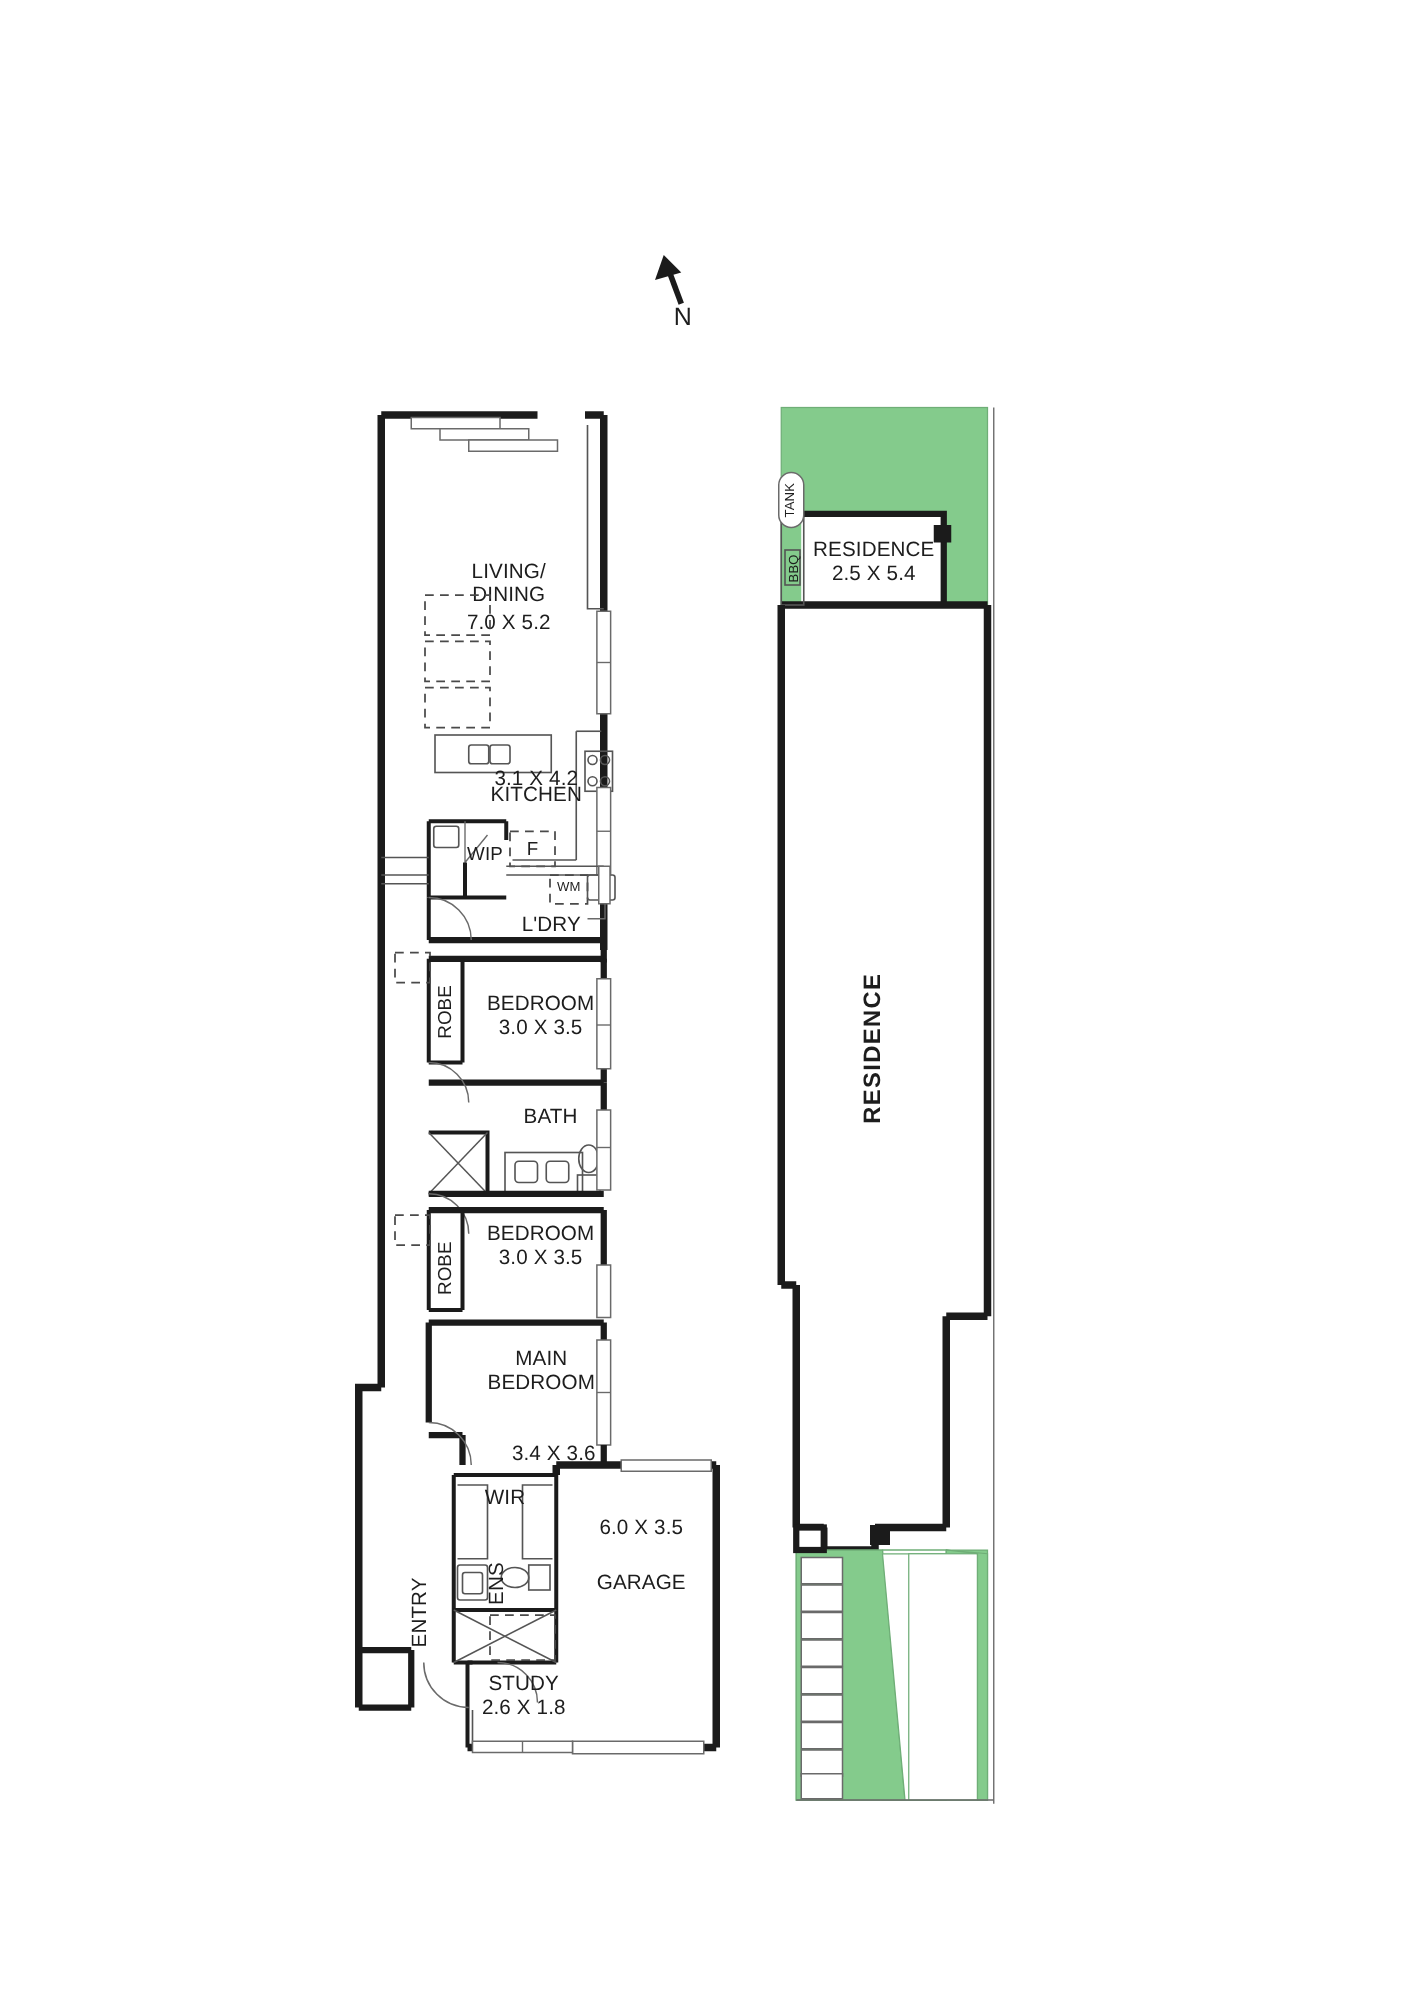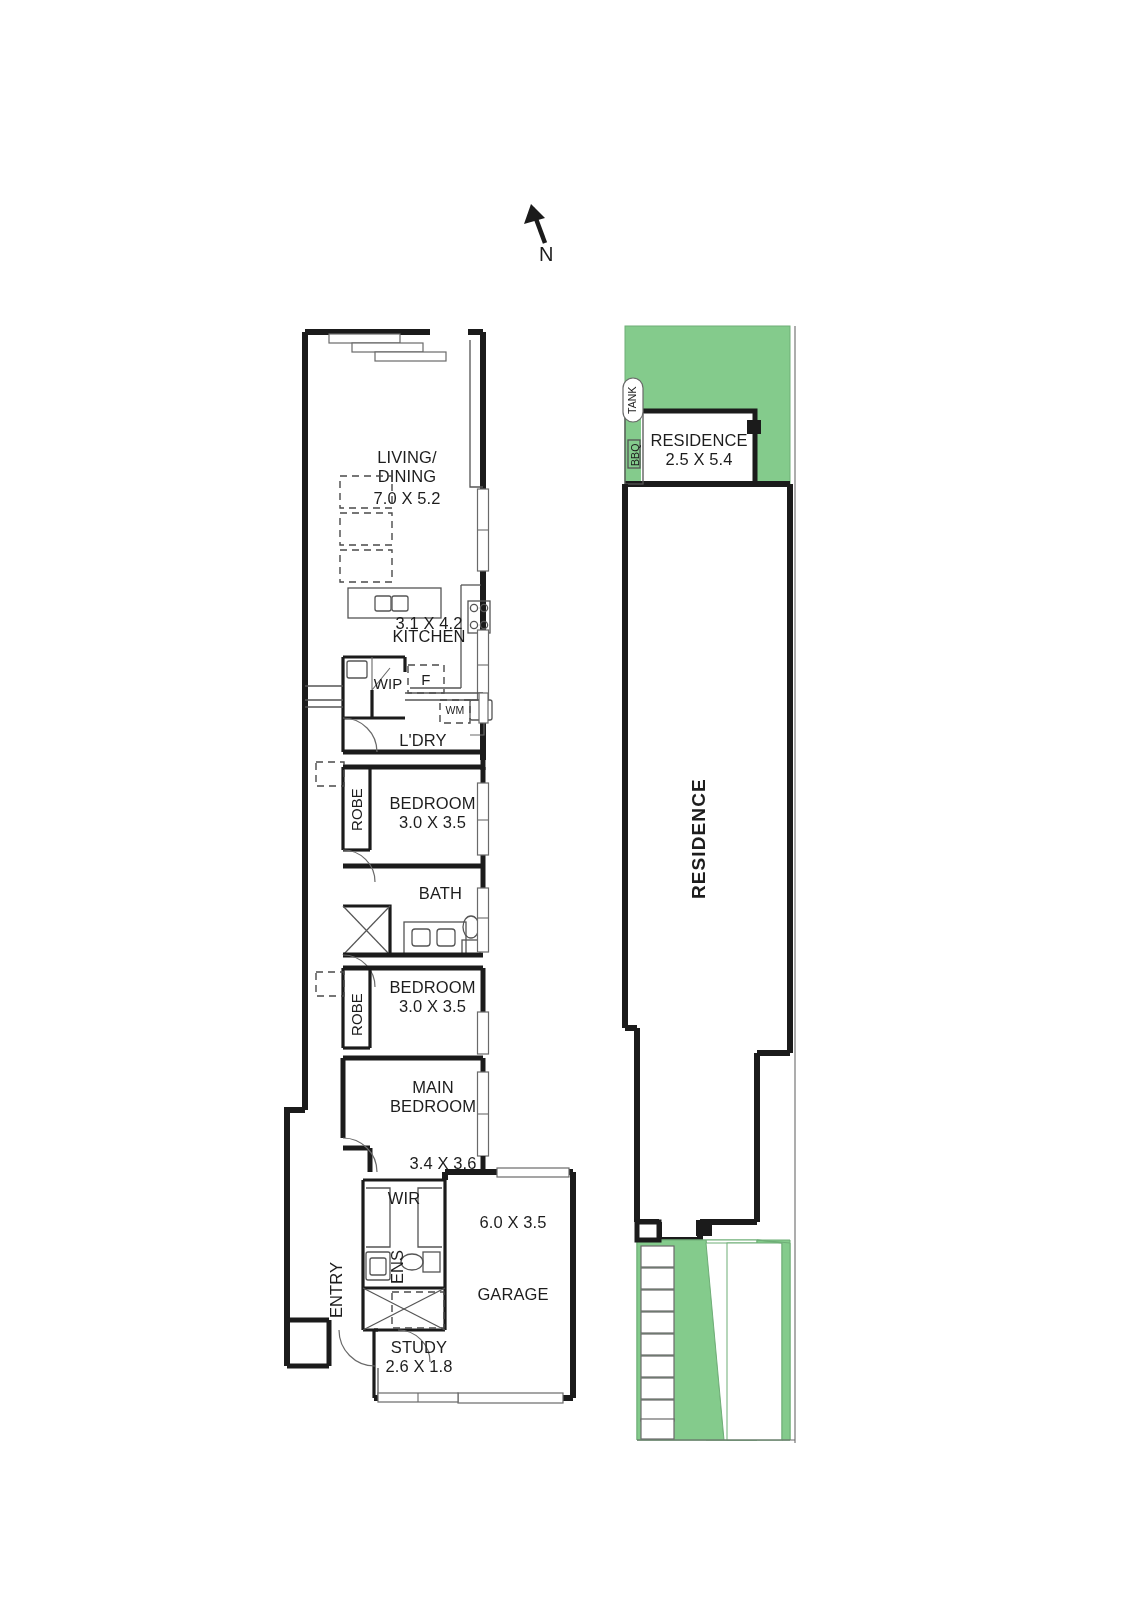--- a/index.html
+++ b/index.html
@@ -307,21 +307,21 @@
 
 <div class="lbl room" style="left:388px;top:627px;width:82px;text-align:center;">KITCHEN</div>
 <div class="lbl room" style="left:388px;top:614px;width:82px;">3.1 X 4.2</div>
 
 <div class="lbl small" style="left:371px;top:675px;width:34px;">WIP</div>
 
 <div class="lbl small" style="left:411px;top:671px;width:30px;">F</div>
 
 <div class="lbl tiny" style="left:441px;top:704px;width:28px;">WM</div>
 
-<div class="lbl room" style="left:388px;top:731px;width:70px;">L'DRY</div>
+<div class="lbl room" style="left:406px;top:731px;width:70px;">L'DRY</div>
 
 <div class="lbl small vert" style="left:348px;top:779px;height:62px;">ROBE</div>
 
 <div class="lbl room" style="left:380px;top:794px;width:105px;">BEDROOM</div>
 <div class="lbl room" style="left:380px;top:813px;width:105px;">3.0 X 3.5</div>
 
 <div class="lbl room" style="left:392px;top:884px;width:70px;text-align:right;">BATH</div>
 
 <div class="lbl small vert" style="left:348px;top:984px;height:62px;">ROBE</div>
 
@@ -329,21 +329,21 @@
 <div class="lbl room" style="left:380px;top:997px;width:105px;">3.0 X 3.5</div>
 
 <div class="lbl room" style="left:378px;top:1078px;width:110px;">MAIN
 BEDROOM</div>
 <div class="lbl room" style="left:388px;top:1119px;width:110px;margin-top:35px;">3.4 X 3.6</div>
 
 <div class="lbl room" style="left:379px;top:1189px;width:50px;">WIR</div>
 
 <div class="lbl room vert" style="left:388px;top:1241px;height:52px;">ENS</div>
 
-<div class="lbl room" style="left:458px;top:1257px;width:110px;margin-top:28px;">GARAGE</div>
+<div class="lbl room" style="left:458px;top:1257px;width:110px;">GARAGE</div>
 <div class="lbl room" style="left:458px;top:1213px;width:110px;">6.0 X 3.5</div>
 
 <div class="lbl room" style="left:378px;top:1338px;width:82px;">STUDY</div>
 <div class="lbl room" style="left:378px;top:1357px;width:82px;">2.6 X 1.8</div>
 
 <div class="lbl room vert" style="left:327px;top:1255px;height:70px;">ENTRY</div>
 
 <div class="lbl tiny vert" style="left:626px;top:380px;height:40px;">TANK</div>
 
 <div class="lbl tiny vert" style="left:629px;top:440px;height:30px;">BBQ</div>

